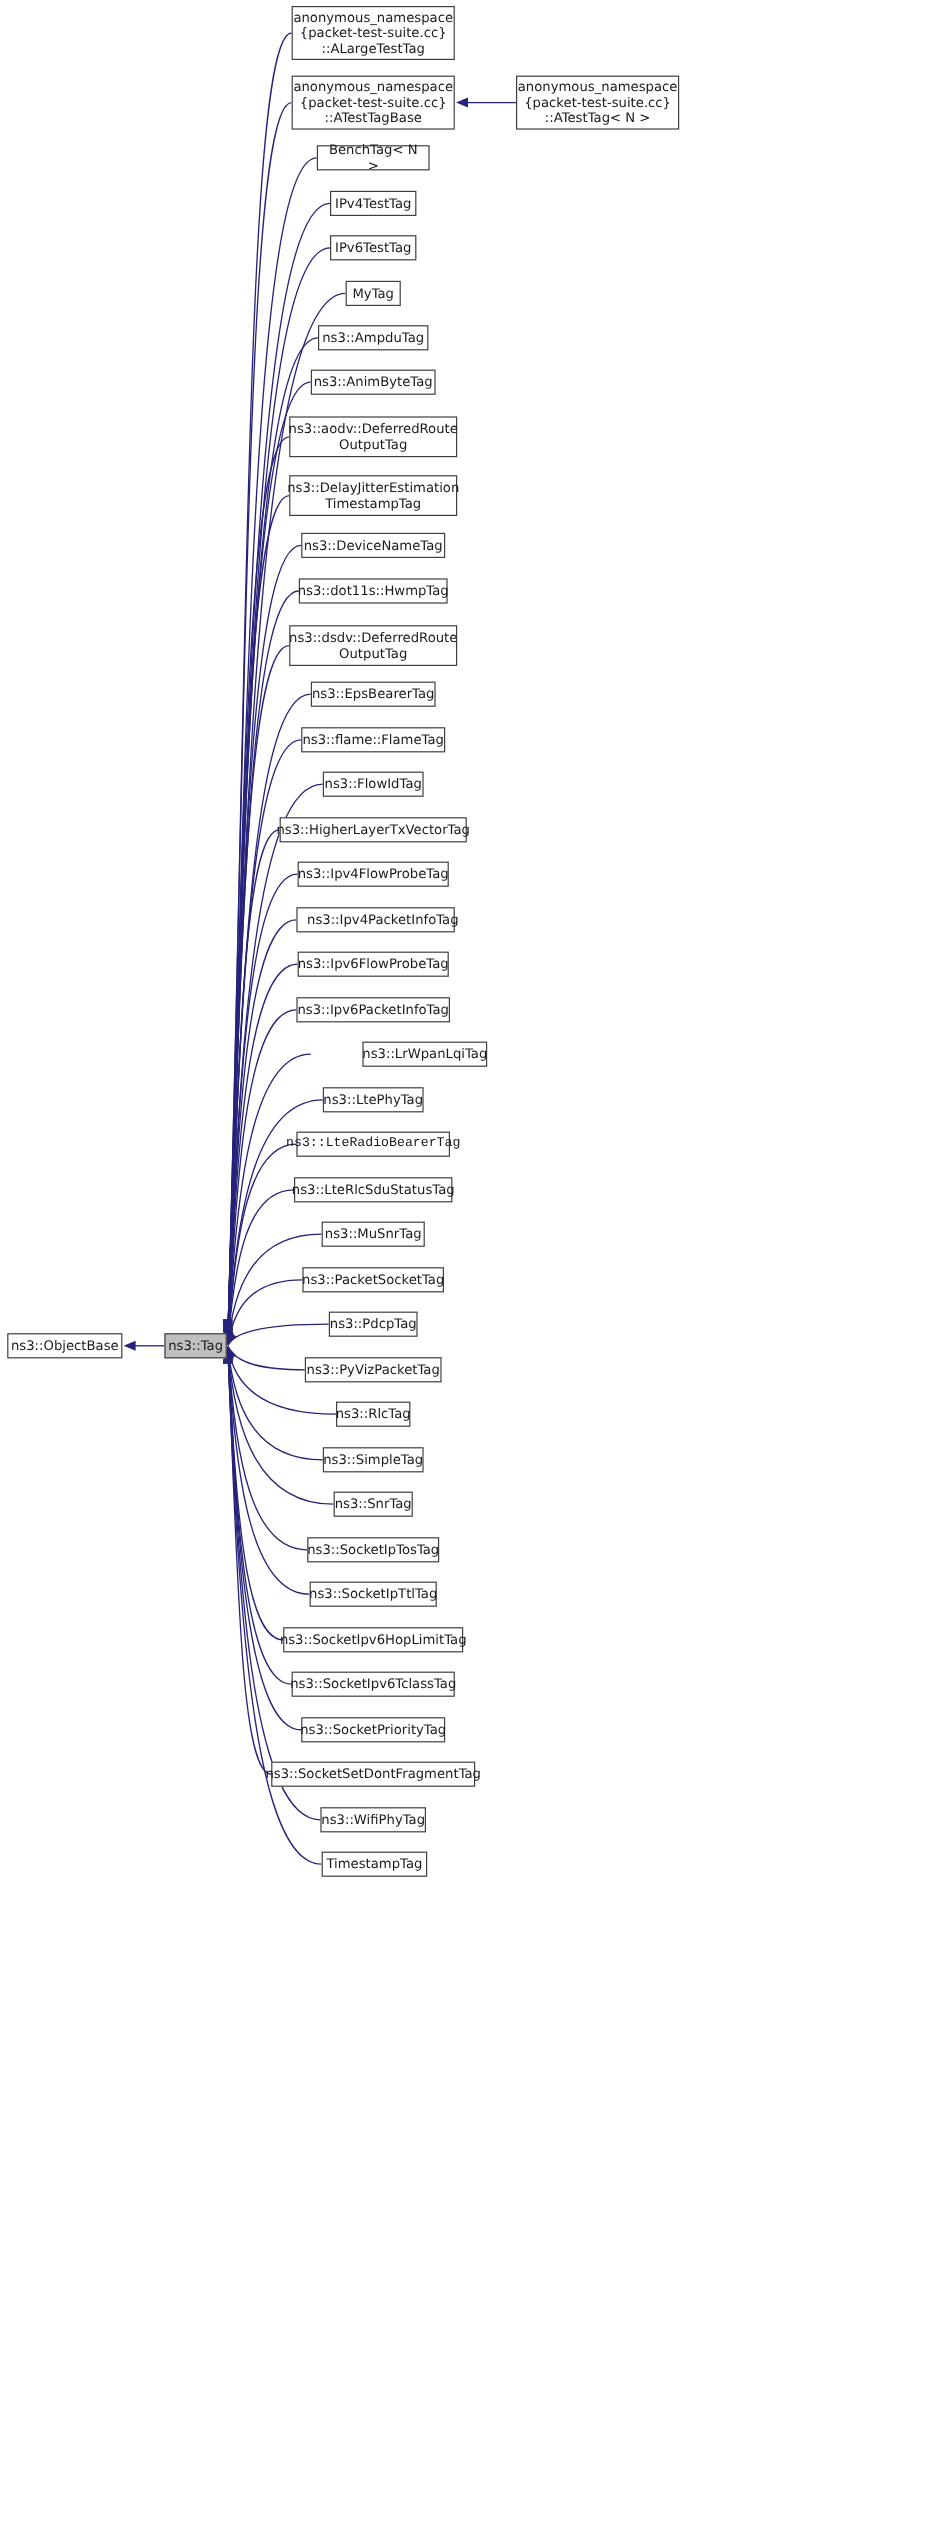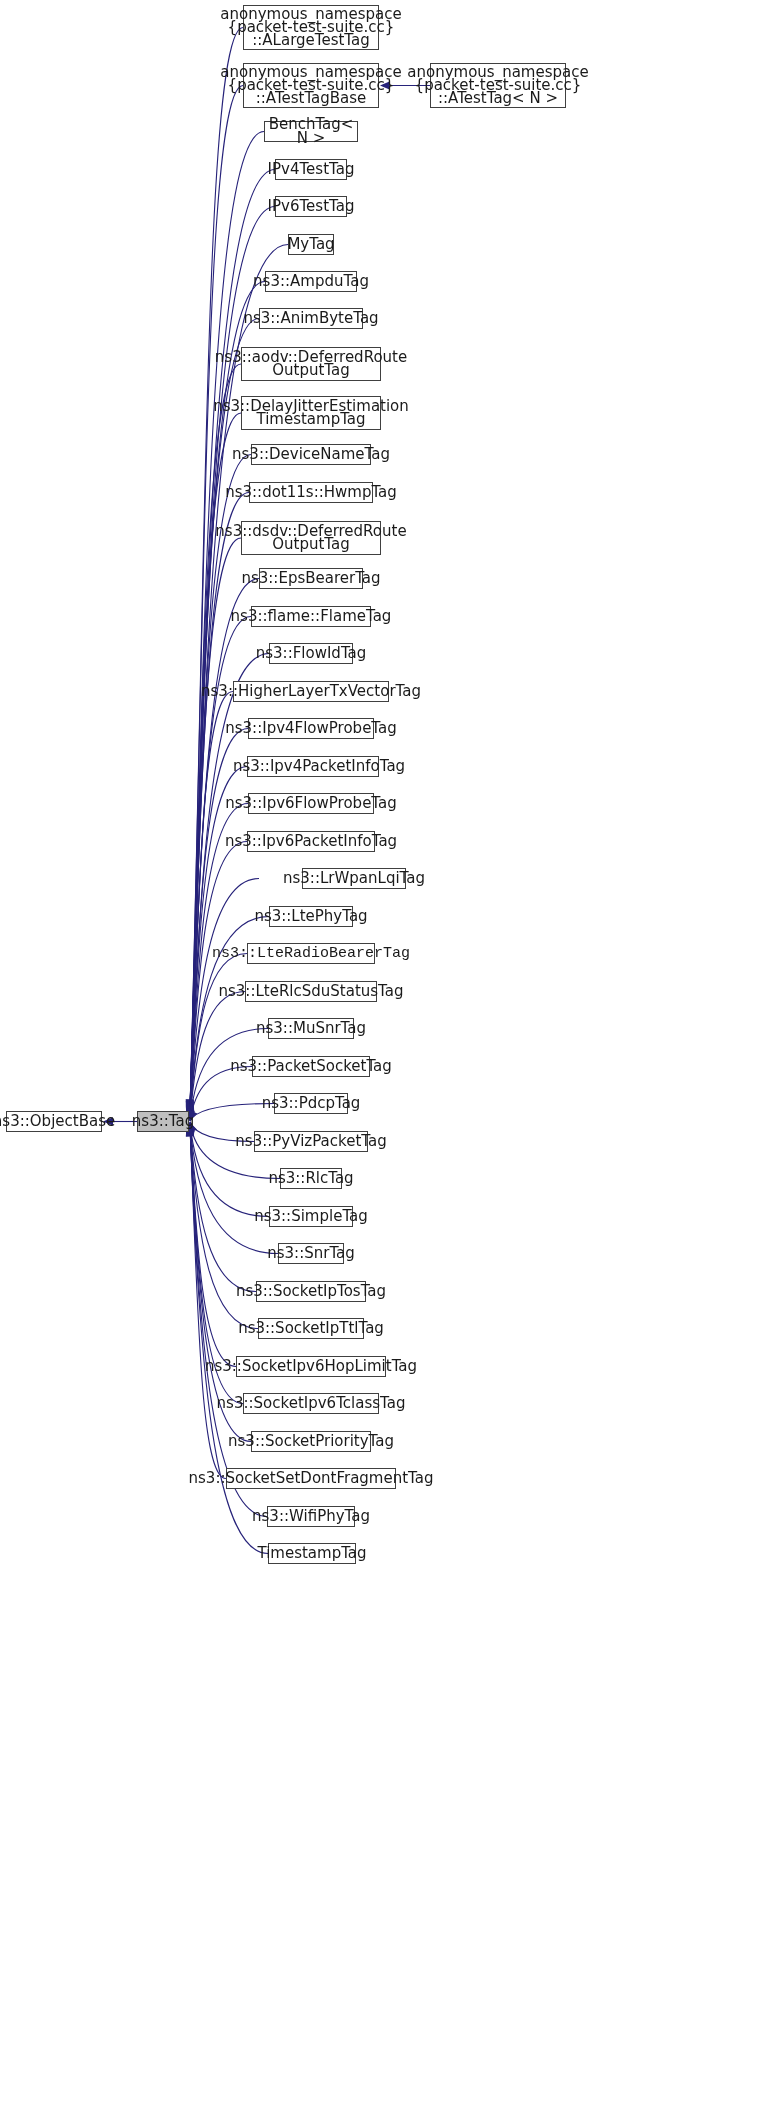--- a/index.html
+++ b/index.html
@@ -1,21 +1,21 @@
 <!DOCTYPE html>
 <html><head>
 <meta charset="utf-8">
 <style>
   html,body{margin:0;padding:0;background:#ffffff;}
   body{font-family:"DejaVu Sans","Liberation Sans",sans-serif;}
   #diagram{position:relative;width:771px;height:2119px;overflow:hidden;background:#fff;}
   #edges{position:absolute;left:0;top:0;width:771px;height:2119px;pointer-events:none;}
   .node{position:absolute;box-sizing:border-box;border:1px solid #404040;background:#ffffff;
         display:flex;align-items:center;justify-content:center;text-align:center;
-        font-size:15px;color:#1a1a1a;line-height:13.2px;letter-spacing:0px;white-space:pre-line;}
+        font-size:11px;color:#1a1a1a;line-height:13.2px;letter-spacing:0px;white-space:pre-line;}
   .node.root{background:#bfbfbf;border-color:#404040;}
   .node span{display:block;padding:0 4px;}
 </style>
 </head>
 <body>
 
 <div id="diagram">
   <svg id="edges" xmlns="http://www.w3.org/2000/svg" viewBox="0 0 771 2119">
       <path d="M 137 1121.5 L 111 1121.5" fill="none" stroke="#27237a" stroke-width="1.1"></path>
       <polygon points="103,1121.5 113,1117.34 113,1125.66" fill="#27237a"></polygon>

